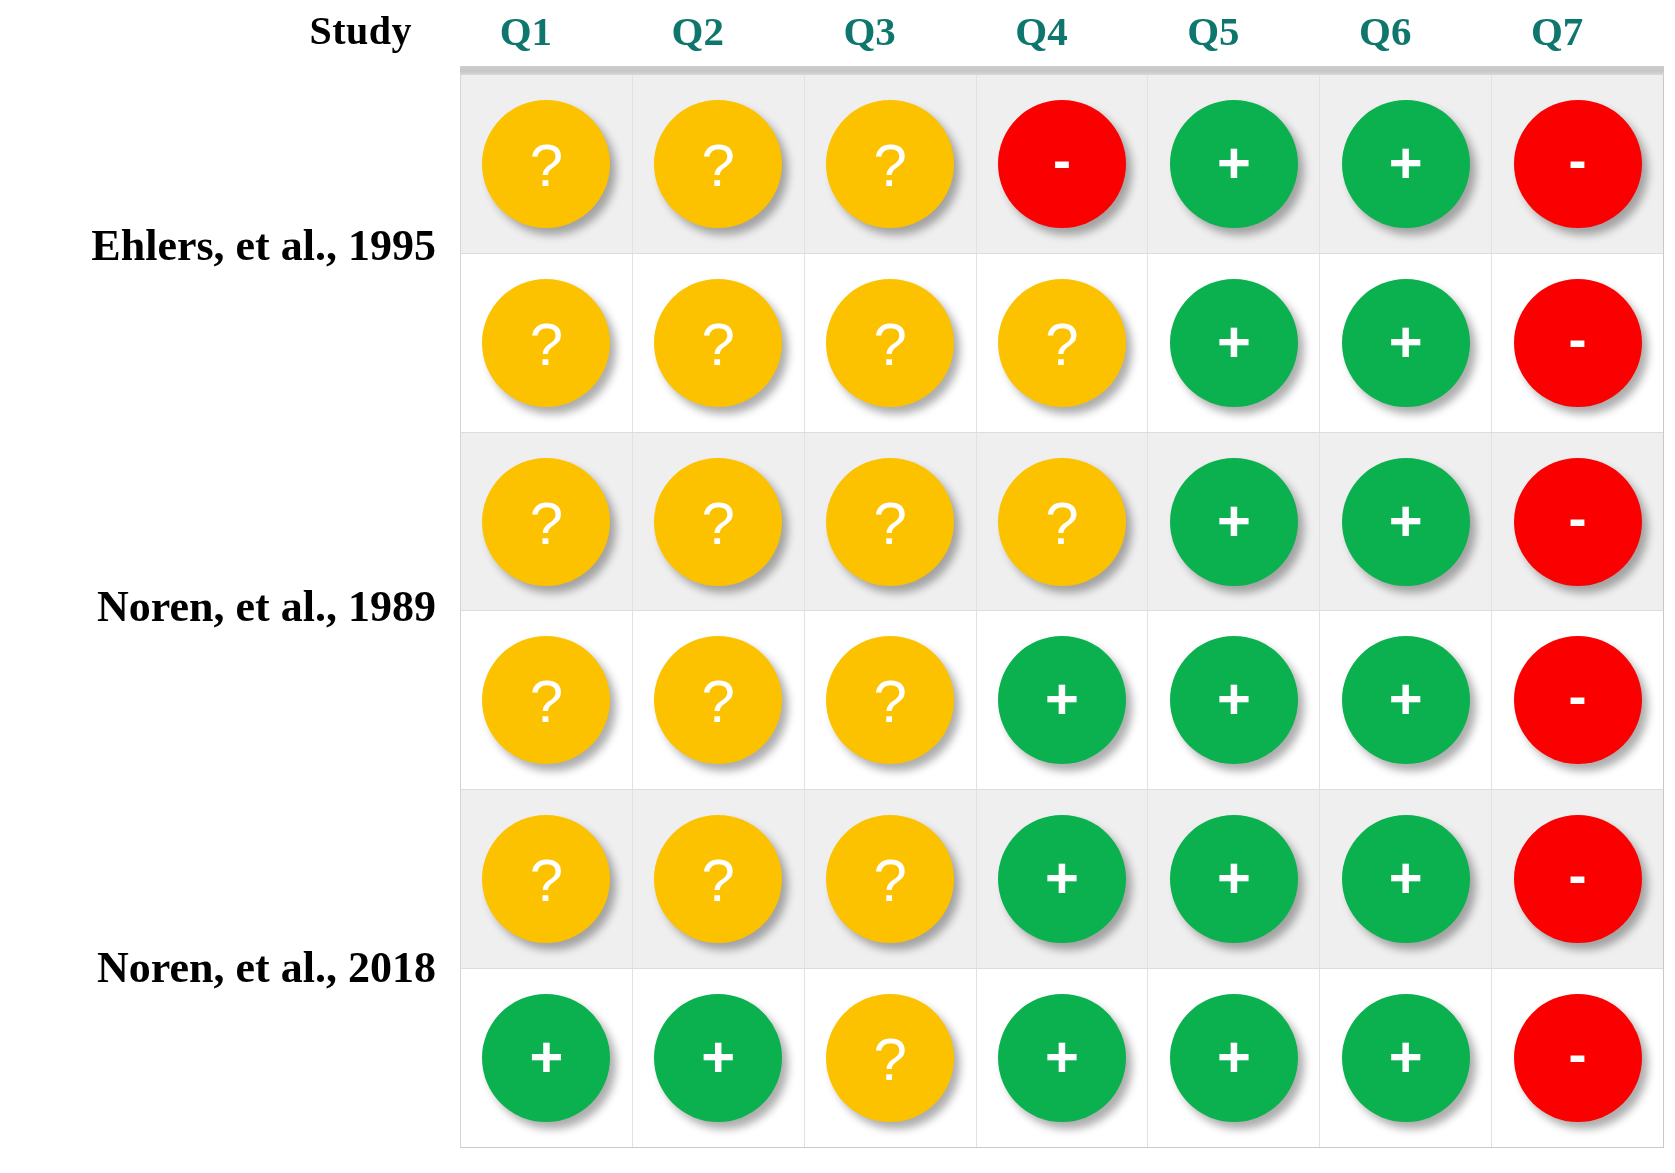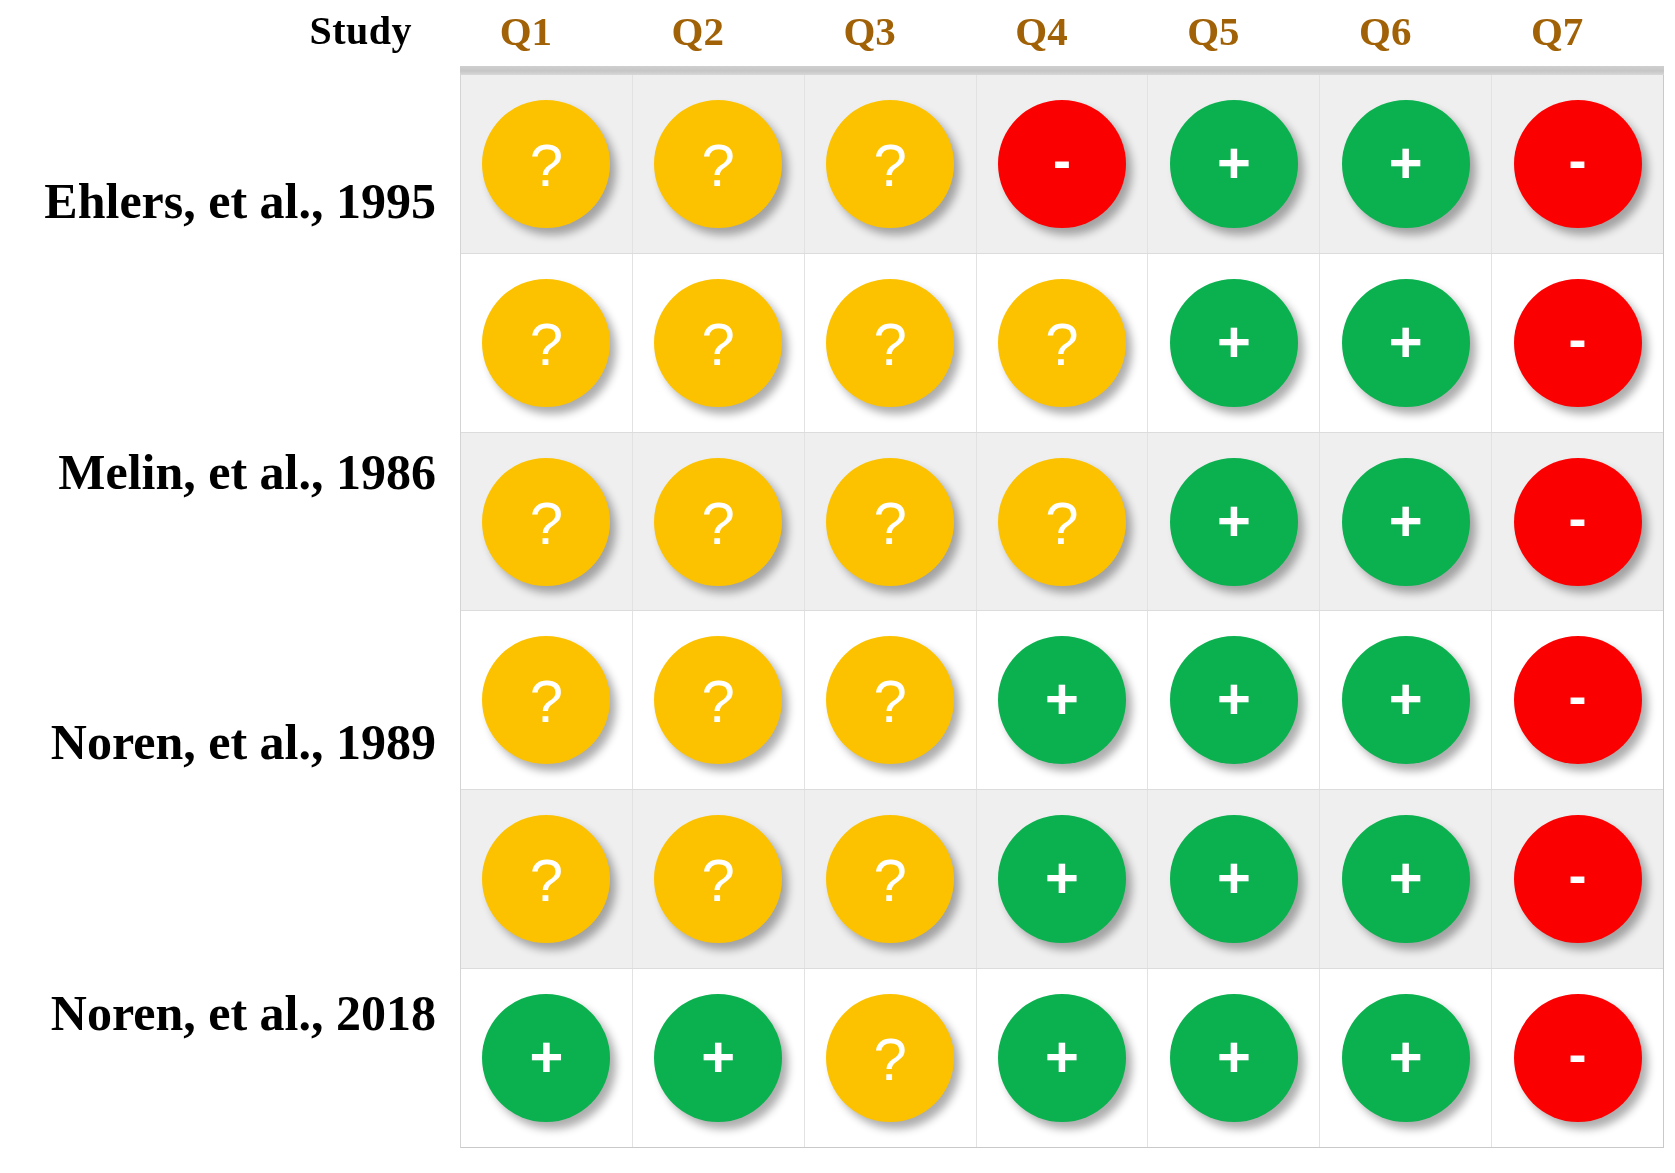--- a/index.html
+++ b/index.html
@@ -47,21 +47,21 @@
   }
   .q-headers {
     width: 1203px;
     display: flex;
   }
   .q-header {
     flex: 1 1 0;
     text-align: center;
     font-weight: bold;
     font-size: 41px;
-    color: #a16207;
+    color: #0f766e;
     line-height: 1;
   }
 
   
   .label-col {
     position: absolute;
     left: 0;
     top: 66px;
     width: 452px;
     height: 1082px;
@@ -69,21 +69,21 @@
     flex-direction: column;
   }
   .study-label {
     flex: 1 1 0;
     display: flex;
     align-items: center;
     justify-content: flex-end;
     padding-right: 16px;
     box-sizing: border-box;
     font-weight: bold;
-    font-size: 50px;
+    font-size: 44px;
     color: #000000;
     white-space: nowrap;
     line-height: 1;
   }
 
   
   .grid-wrap {
     position: absolute;
     left: 460px;
     top: 66px;
@@ -182,21 +182,20 @@
       <div class="q-header">Q3</div>
       <div class="q-header">Q4</div>
       <div class="q-header">Q5</div>
       <div class="q-header">Q6</div>
       <div class="q-header">Q7</div>
     </div>
   </div>
 
   <div class="label-col">
     <div class="study-label">Ehlers, et al., 1995</div>
-    <div class="study-label">Melin, et al., 1986</div>
     <div class="study-label">Noren, et al., 1989</div>
     <div class="study-label">Noren, et al., 2018</div>
   </div>
 
   <div class="grid-wrap">
     <div class="grid-topbar"></div>
     <div class="grid-body" id="grid-body">
         <div class="grid-row band-shaded">
           <div class="grid-cell">
             <div class="judgement unclear">

